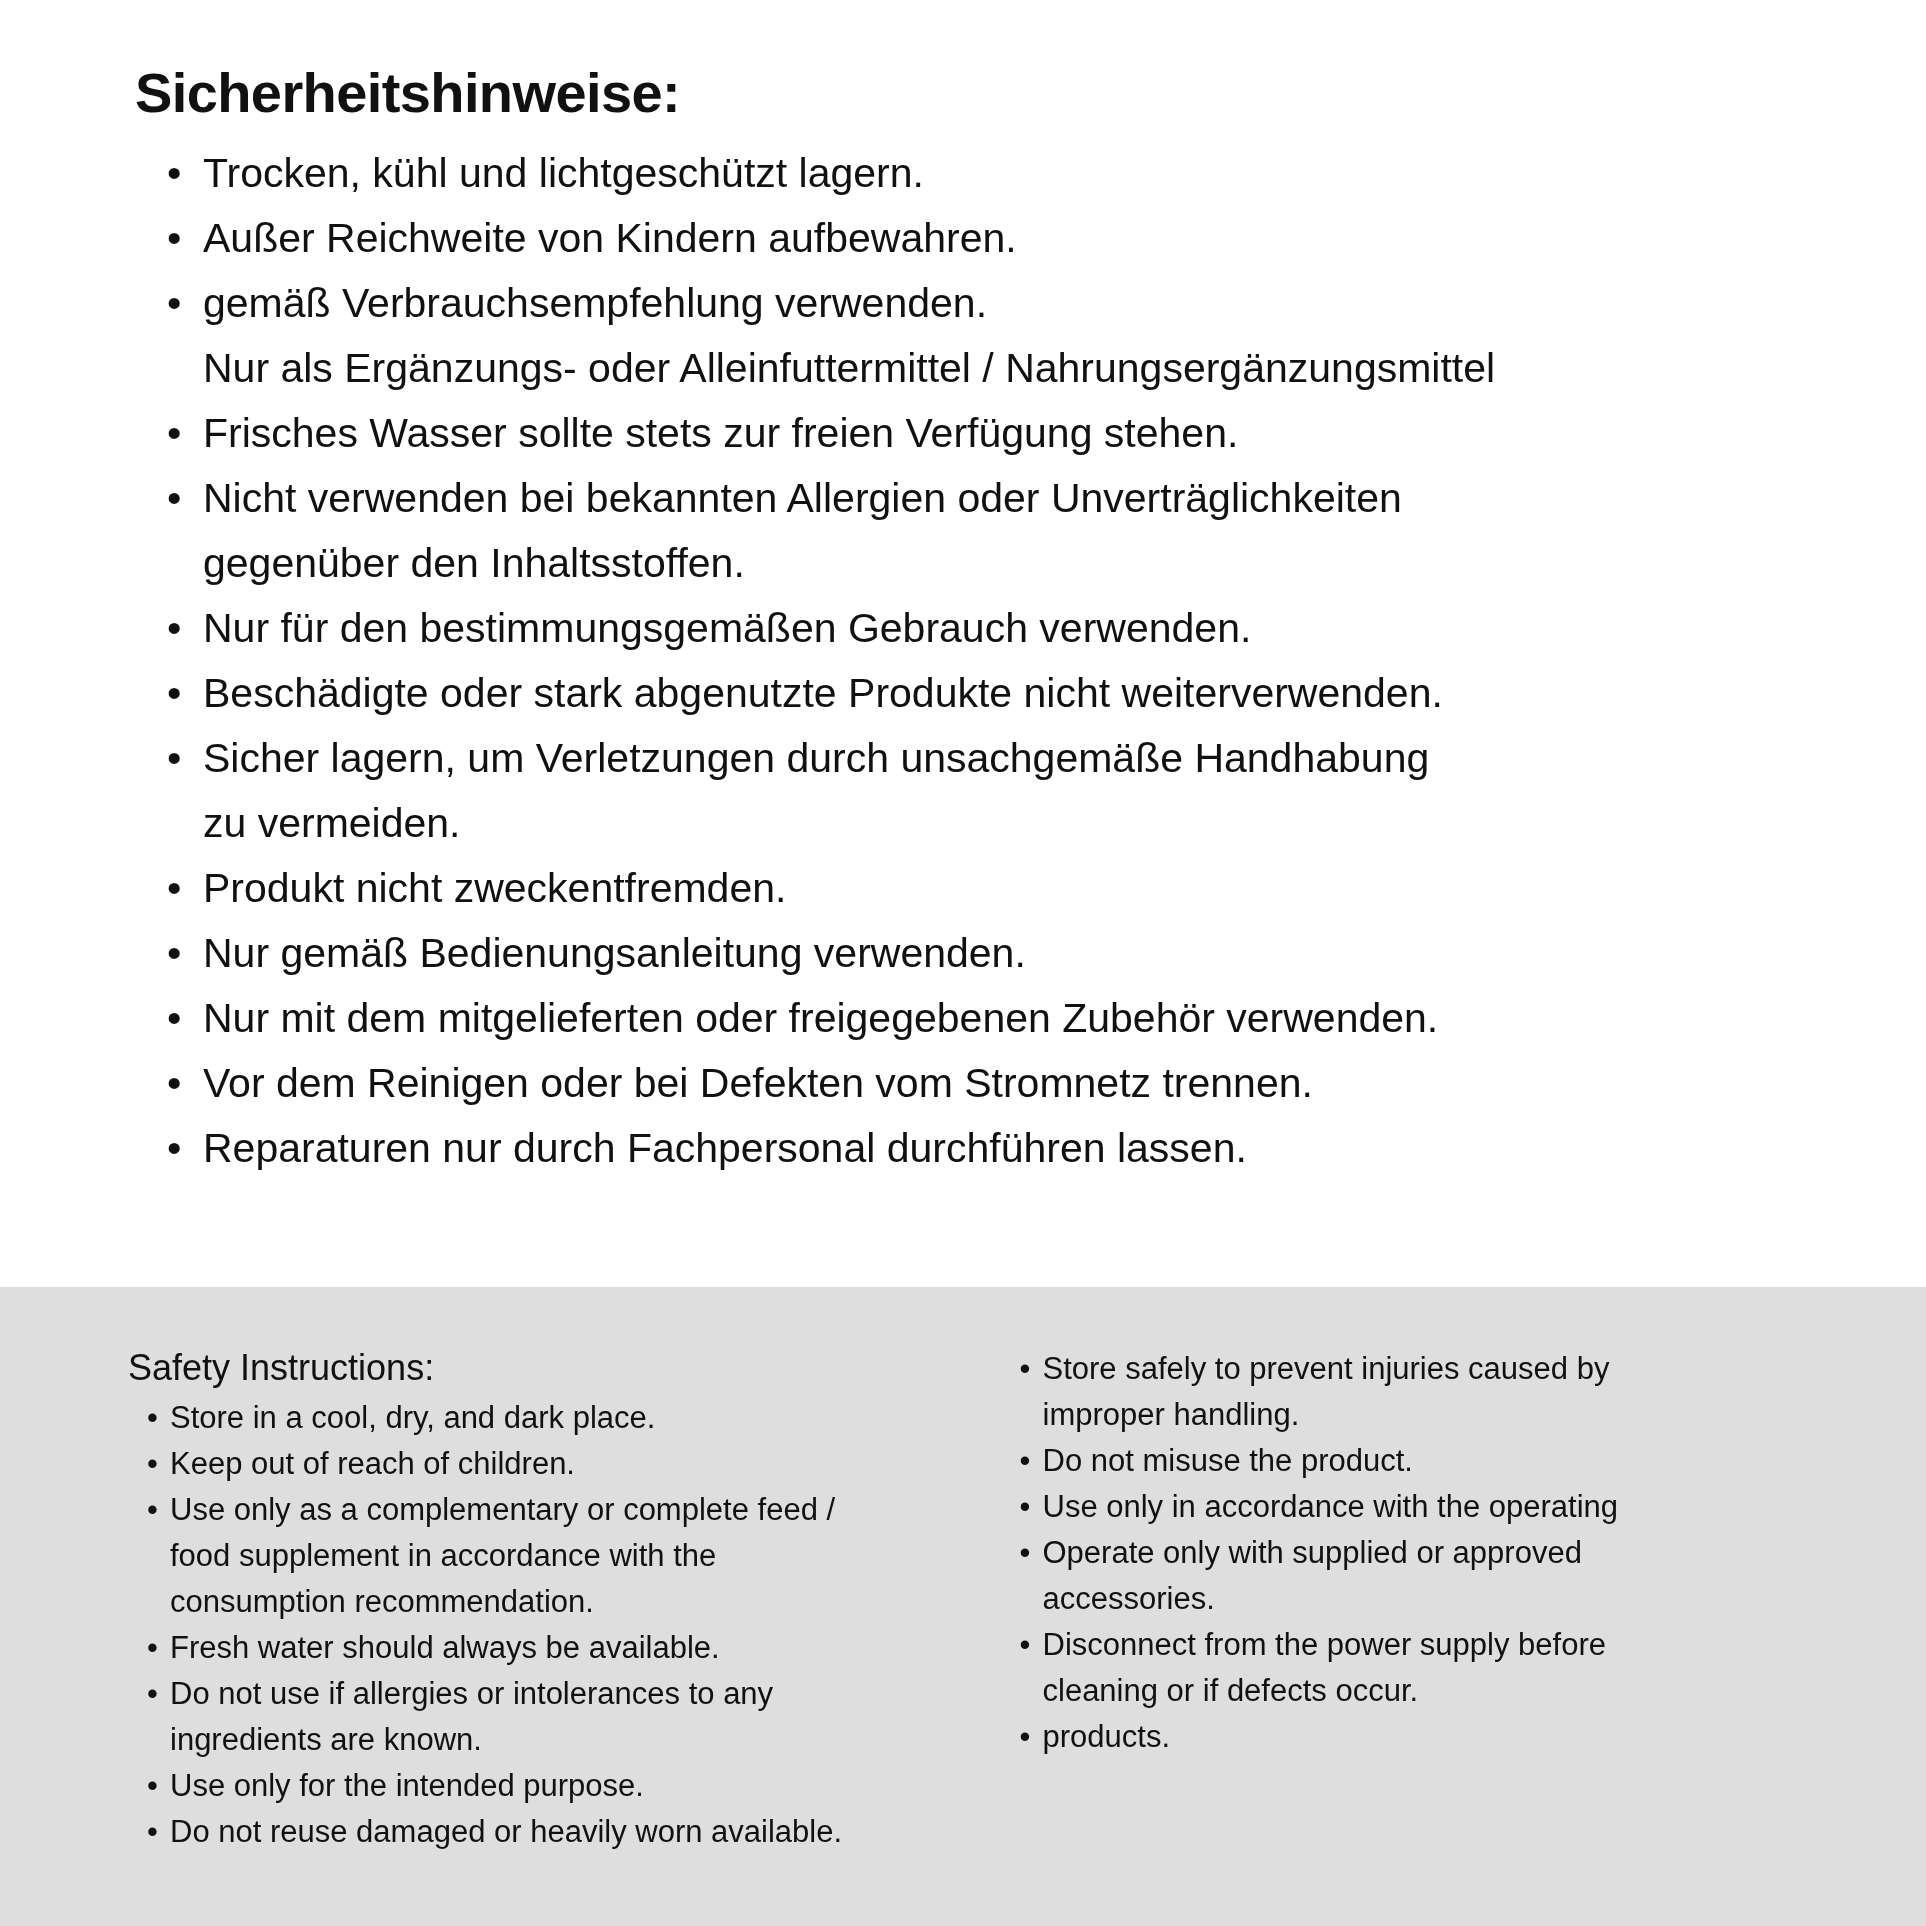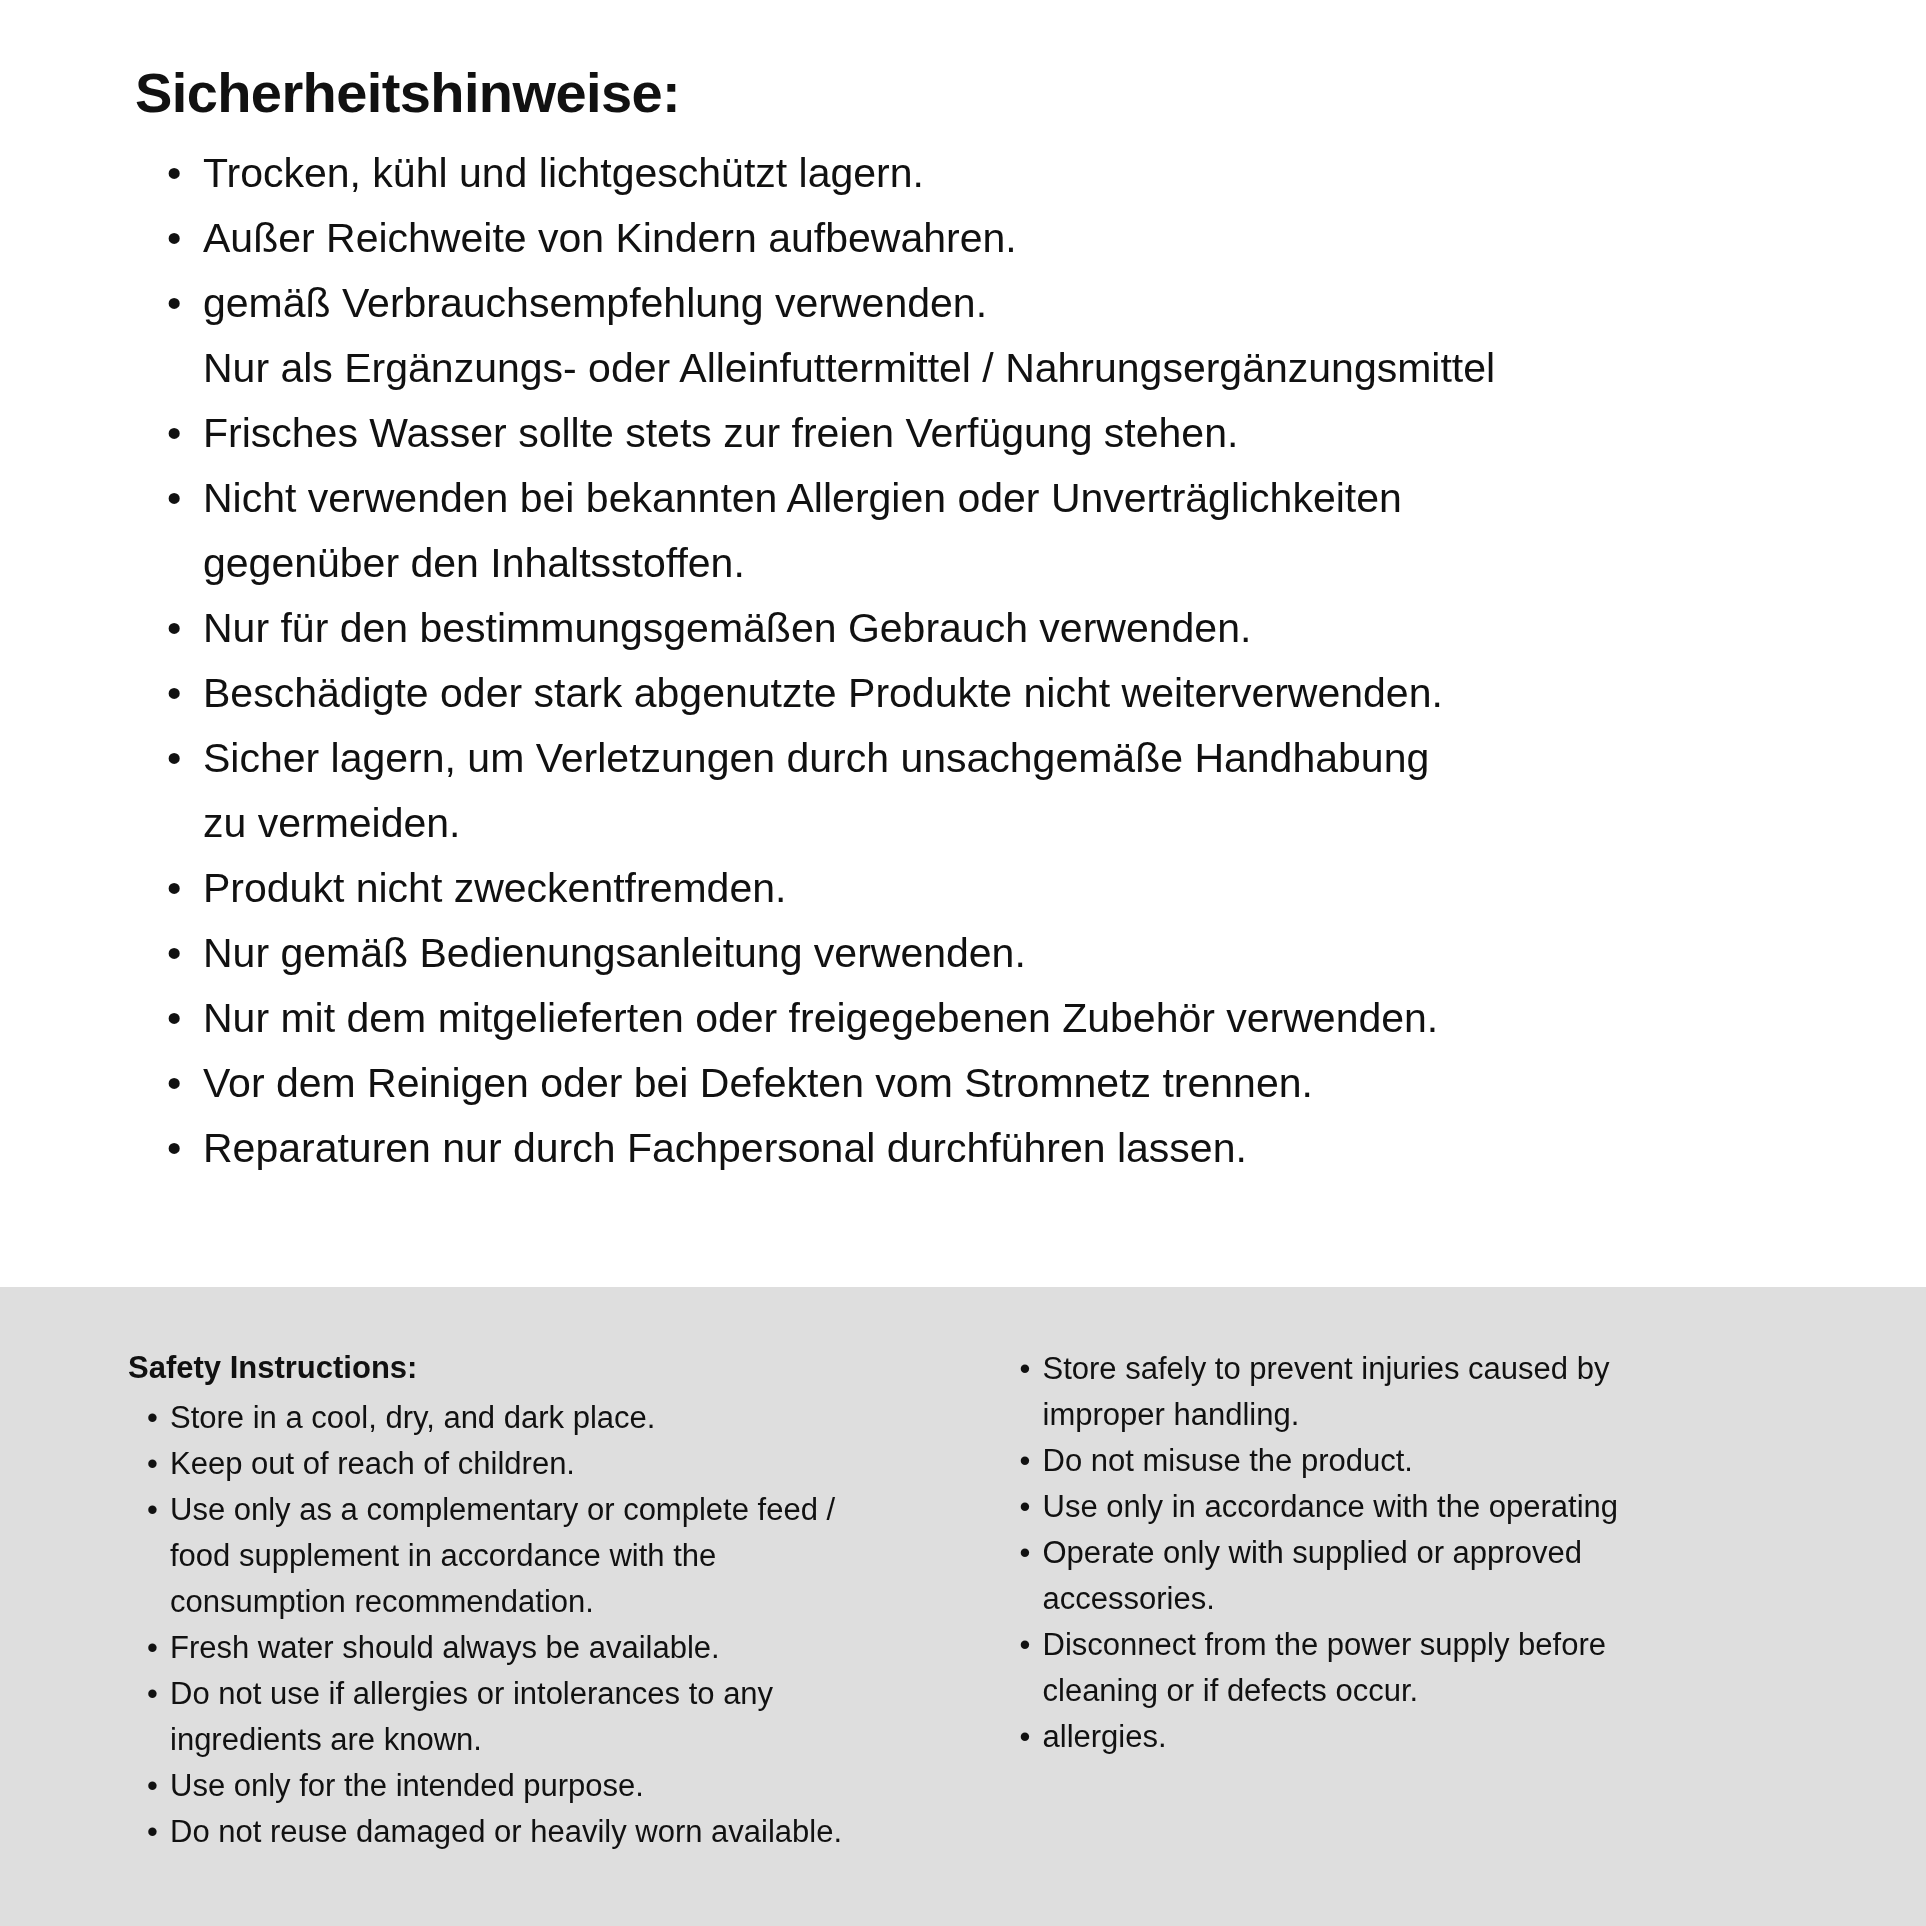--- a/index.html
+++ b/index.html
@@ -41,22 +41,22 @@
     top:1287px; left:0; right:0; bottom:0;
     background: var(--band-bg, #dedede);
     padding:59px 39px 0 128px;
     display:flex;
     gap:18px;
     align-items:flex-start;
   }
   .col-left  { width:874px; }
   .col-right { width:868px; }
   .en-title {
-    font-size:31px;
-    font-weight:700;
+    font-size:36px;
+    font-weight:400;
     line-height:43px;
   }
   .en-list {
     font-size:31px;
     line-height:46px;
     font-weight:400;
   }
   .col-left  .en-list { margin-top:6.4px; margin-left:19px; }
   .col-right .en-list { margin-top:0; }
   .en-list .marker { flex:0 0 23px; }
@@ -239,19 +239,19 @@
         <div class="bullet-item">
           <span class="marker">•</span>
           <span class="item-body">
             <span class="line">Disconnect from the power supply before</span>
             <span class="line">cleaning or if defects occur.</span>
           </span>
         </div>
         <div class="bullet-item">
           <span class="marker">•</span>
           <span class="item-body">
-            <span class="line">allergies.</span>
+            <span class="line">products.</span>
           </span>
         </div>
       </div>
   </div>
 </section>
 
 
 </body></html>

